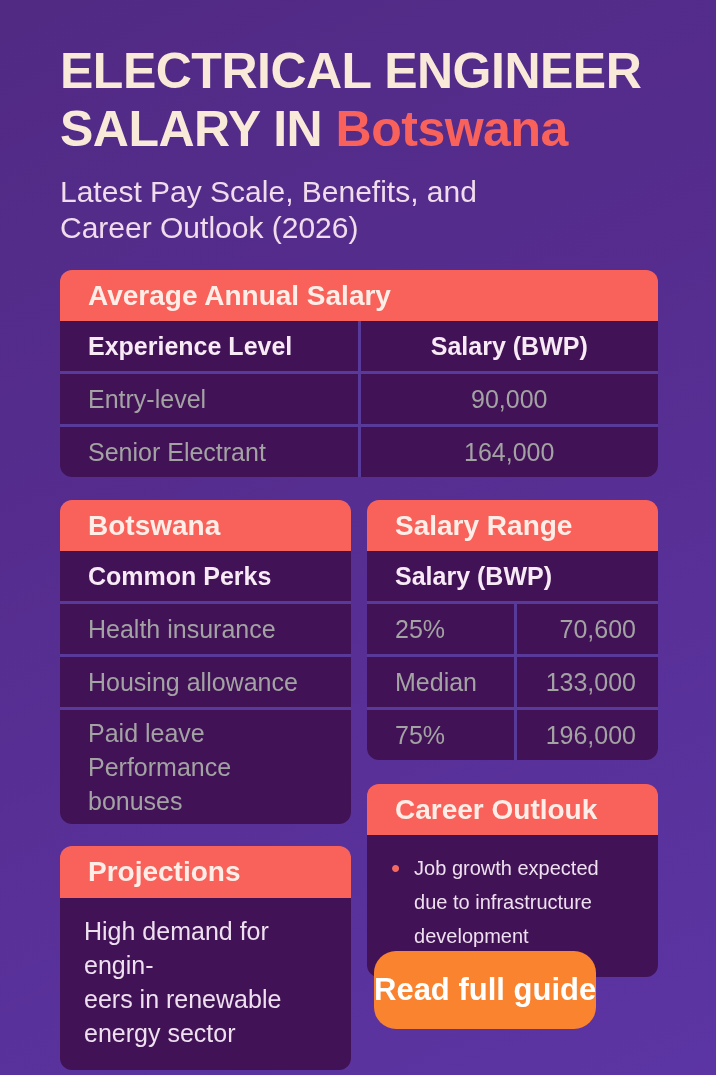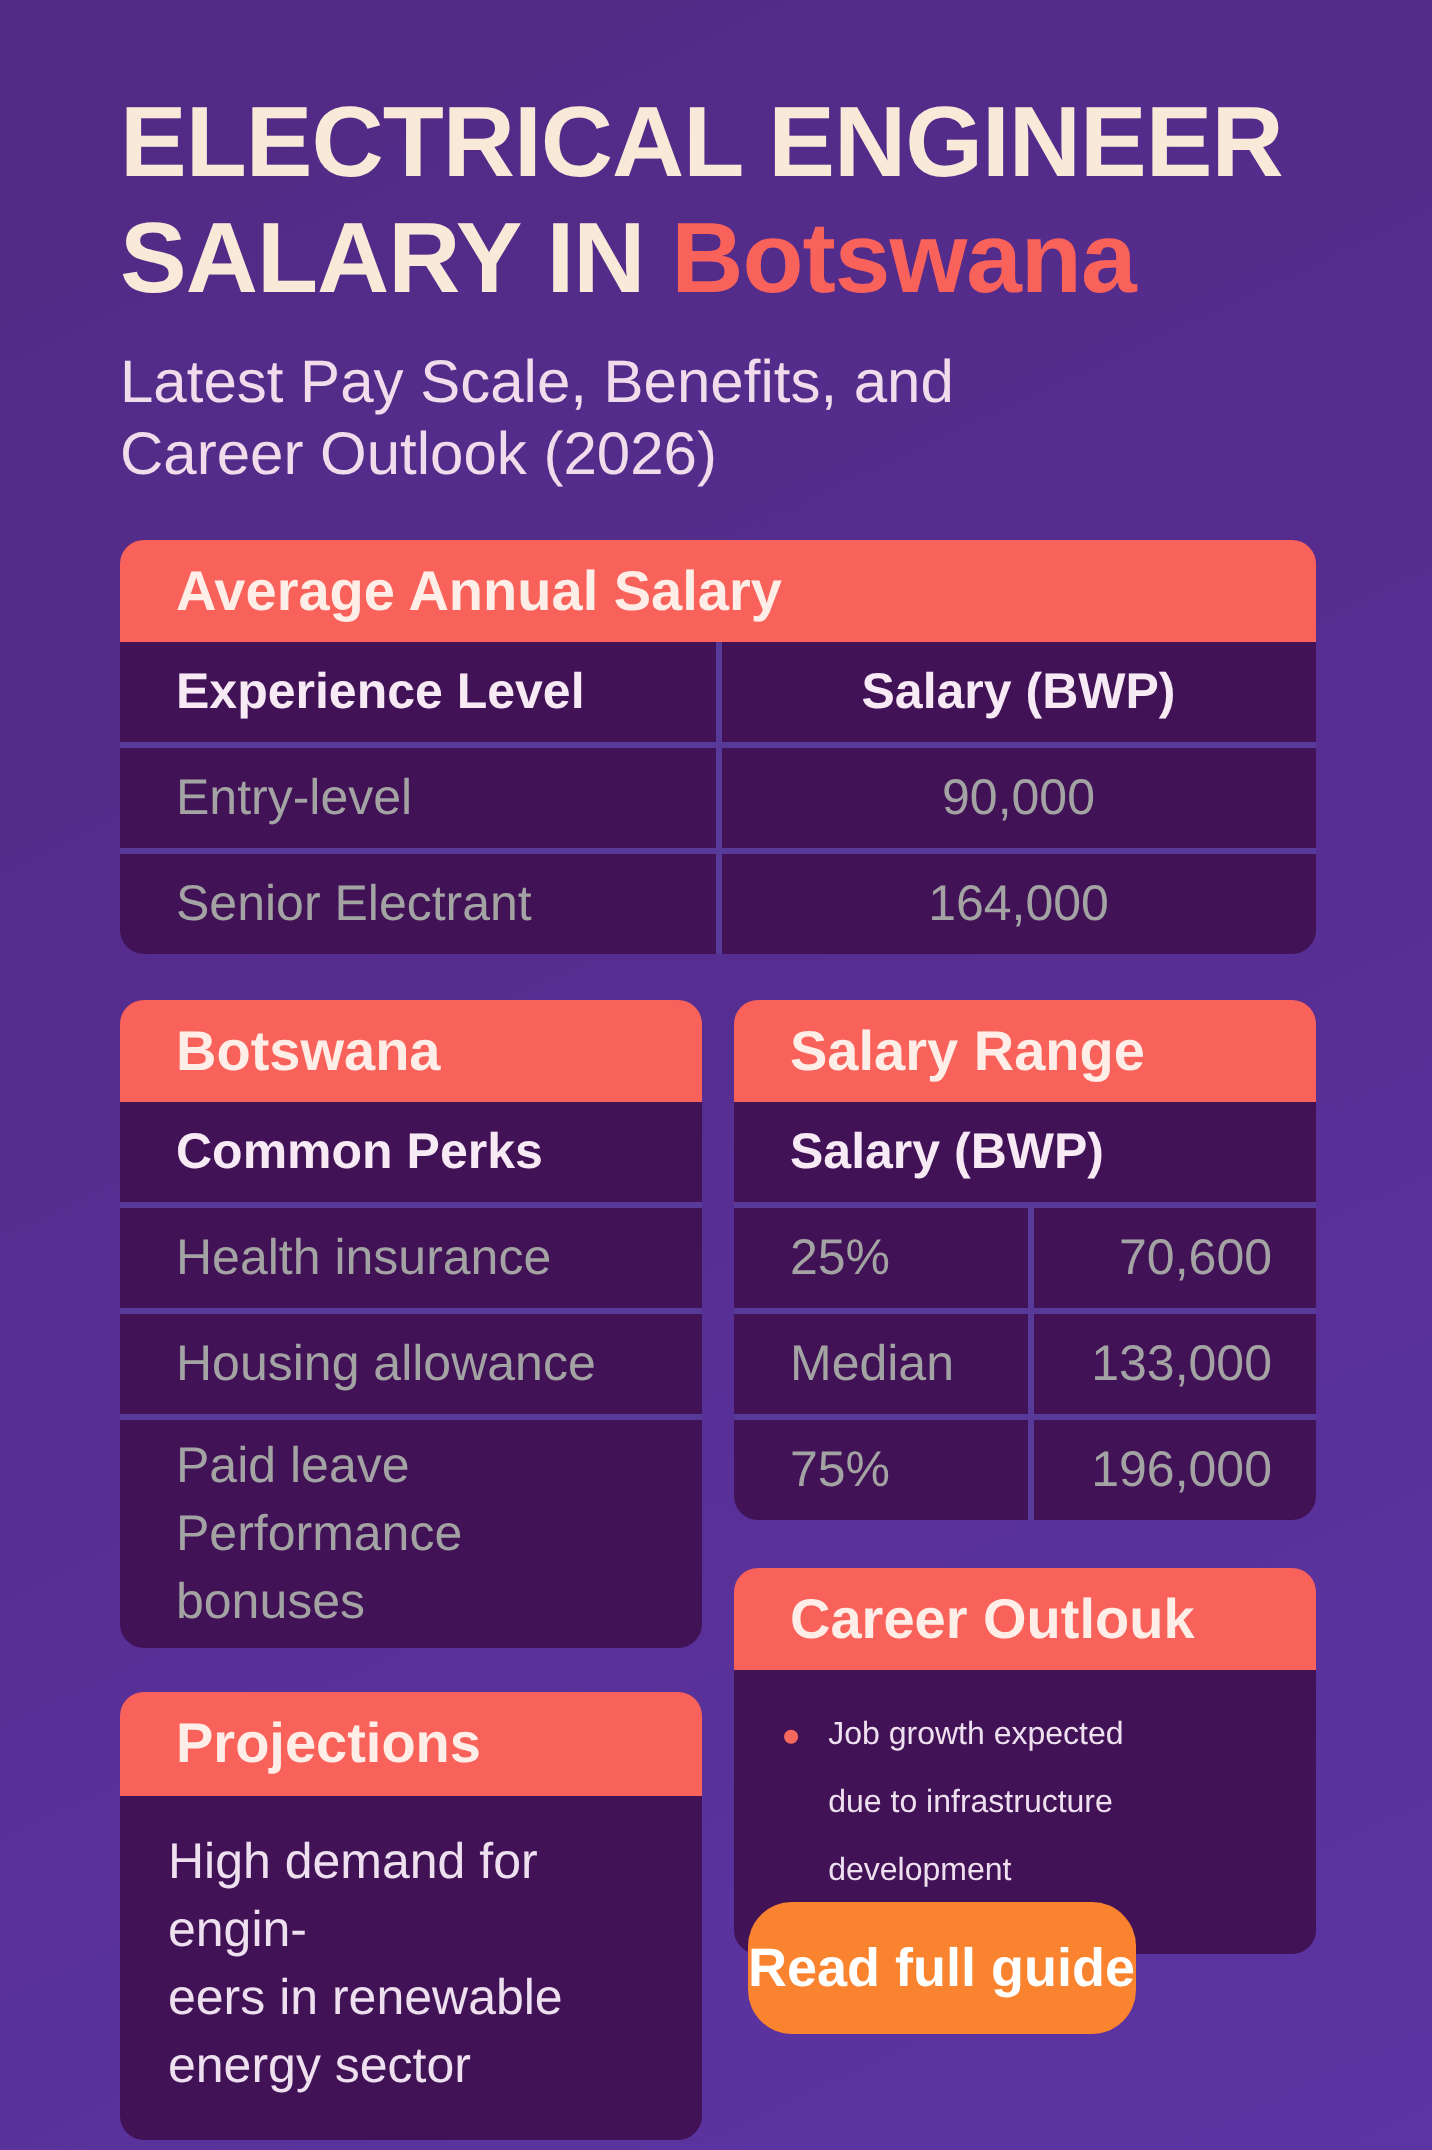--- a/index.html
+++ b/index.html
@@ -108,38 +108,38 @@
     display: flex;
   }
   .bullet-dot {
     color: #f4685e;
     font-size: 26px;
     line-height: 34px;
     margin-right: 14px;
     margin-left: 4px;
   }
   .bullet-text {
-    font-size: 16px;
+    font-size: 20px;
     line-height: 34px;
     color: #eee0ef;
   }
   .bullet-text .line { display: block; }
 
   .guide-button {
     position: relative;
     display: flex;
     align-items: center;
     justify-content: center;
     margin: -26px 7px 0 7px;
-    height: 66px;
+    height: 78px;
     background: #f9832e;
     border: none;
     border-radius: 22px;
     font-family: "Liberation Sans", sans-serif;
-    font-size: 27px;
+    font-size: 31px;
     font-weight: 700;
     color: #ffffff;
     cursor: pointer;
   }
 </style>
 </head>
 <body>
 
 <div class="page">
 

